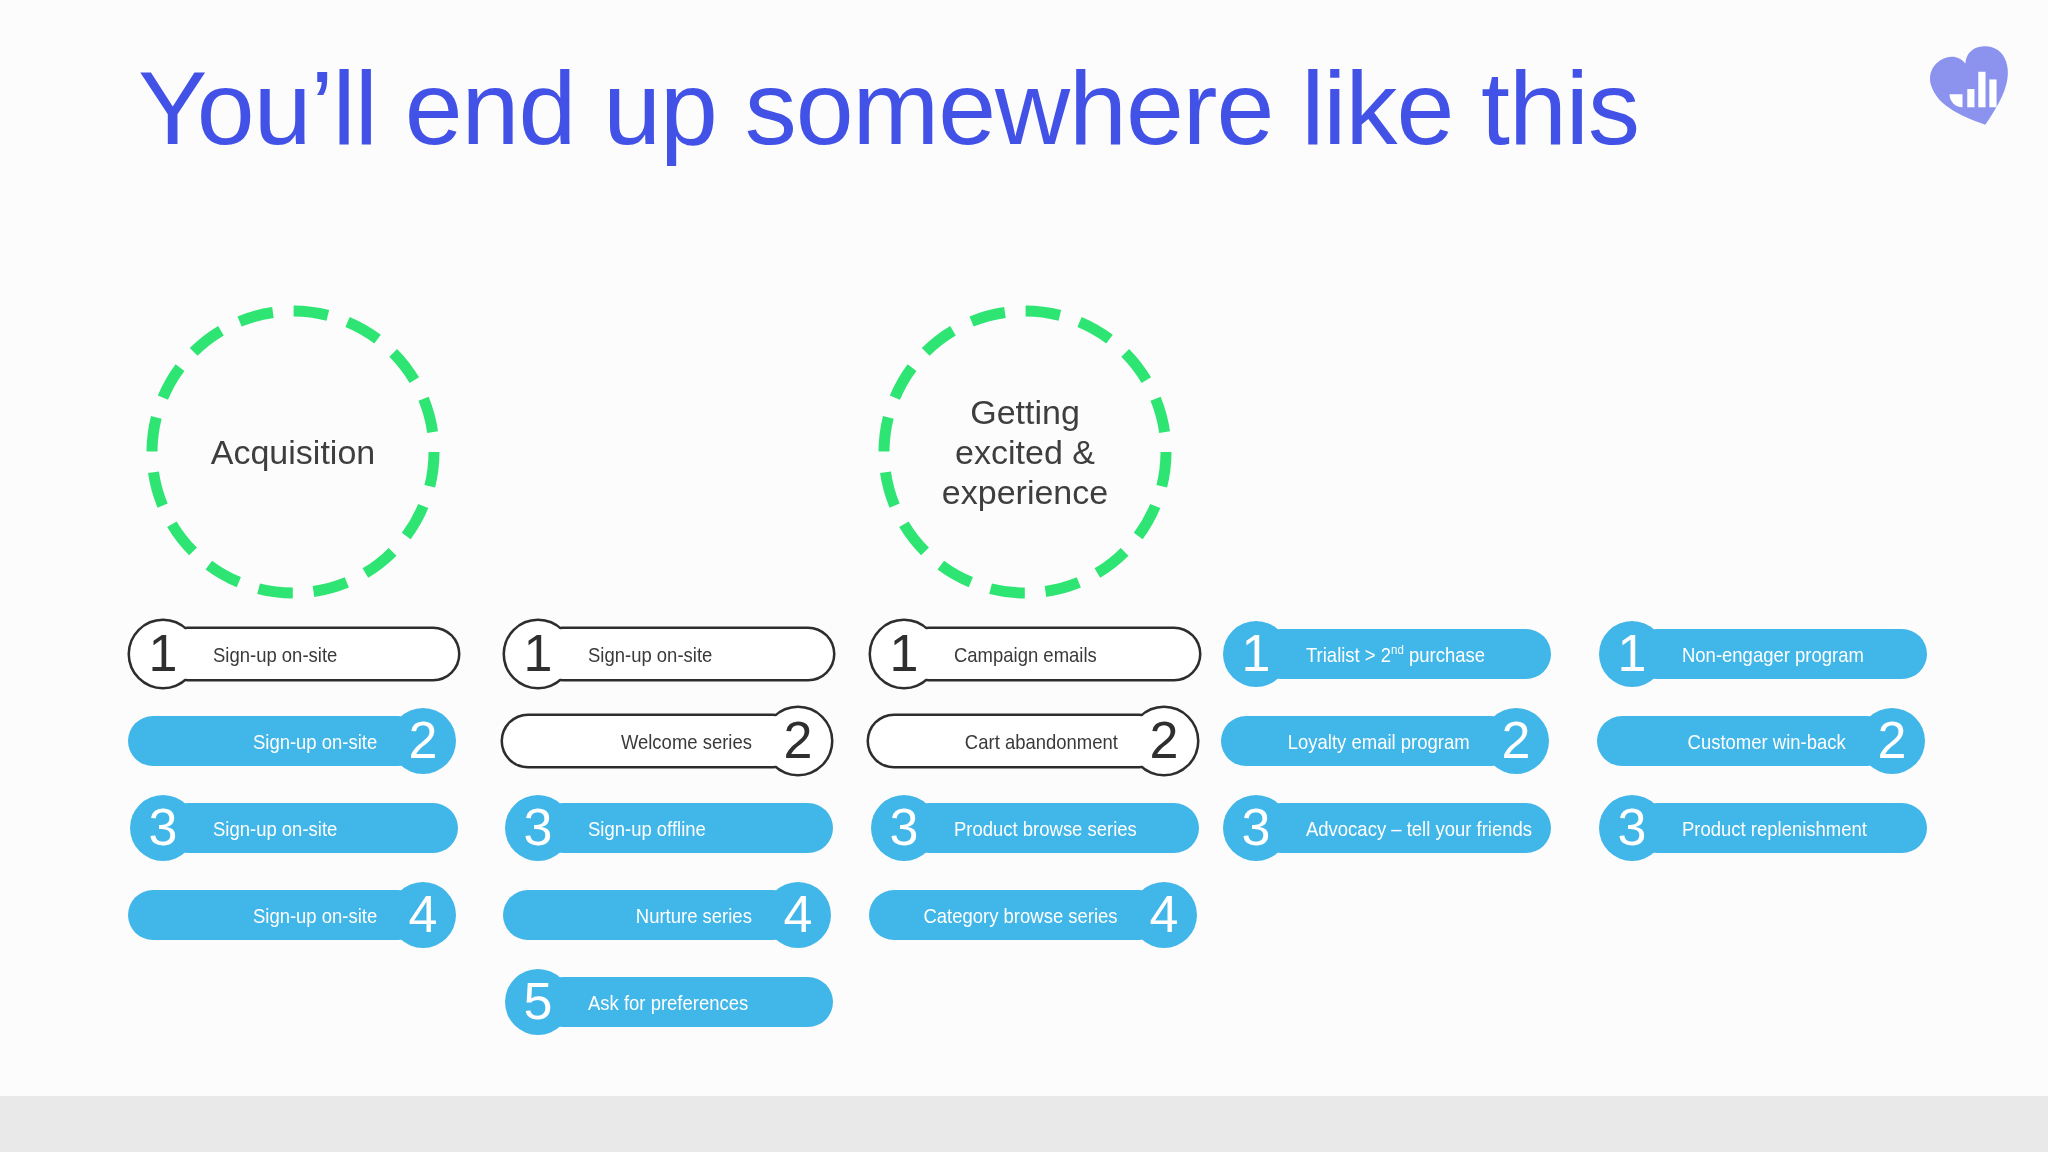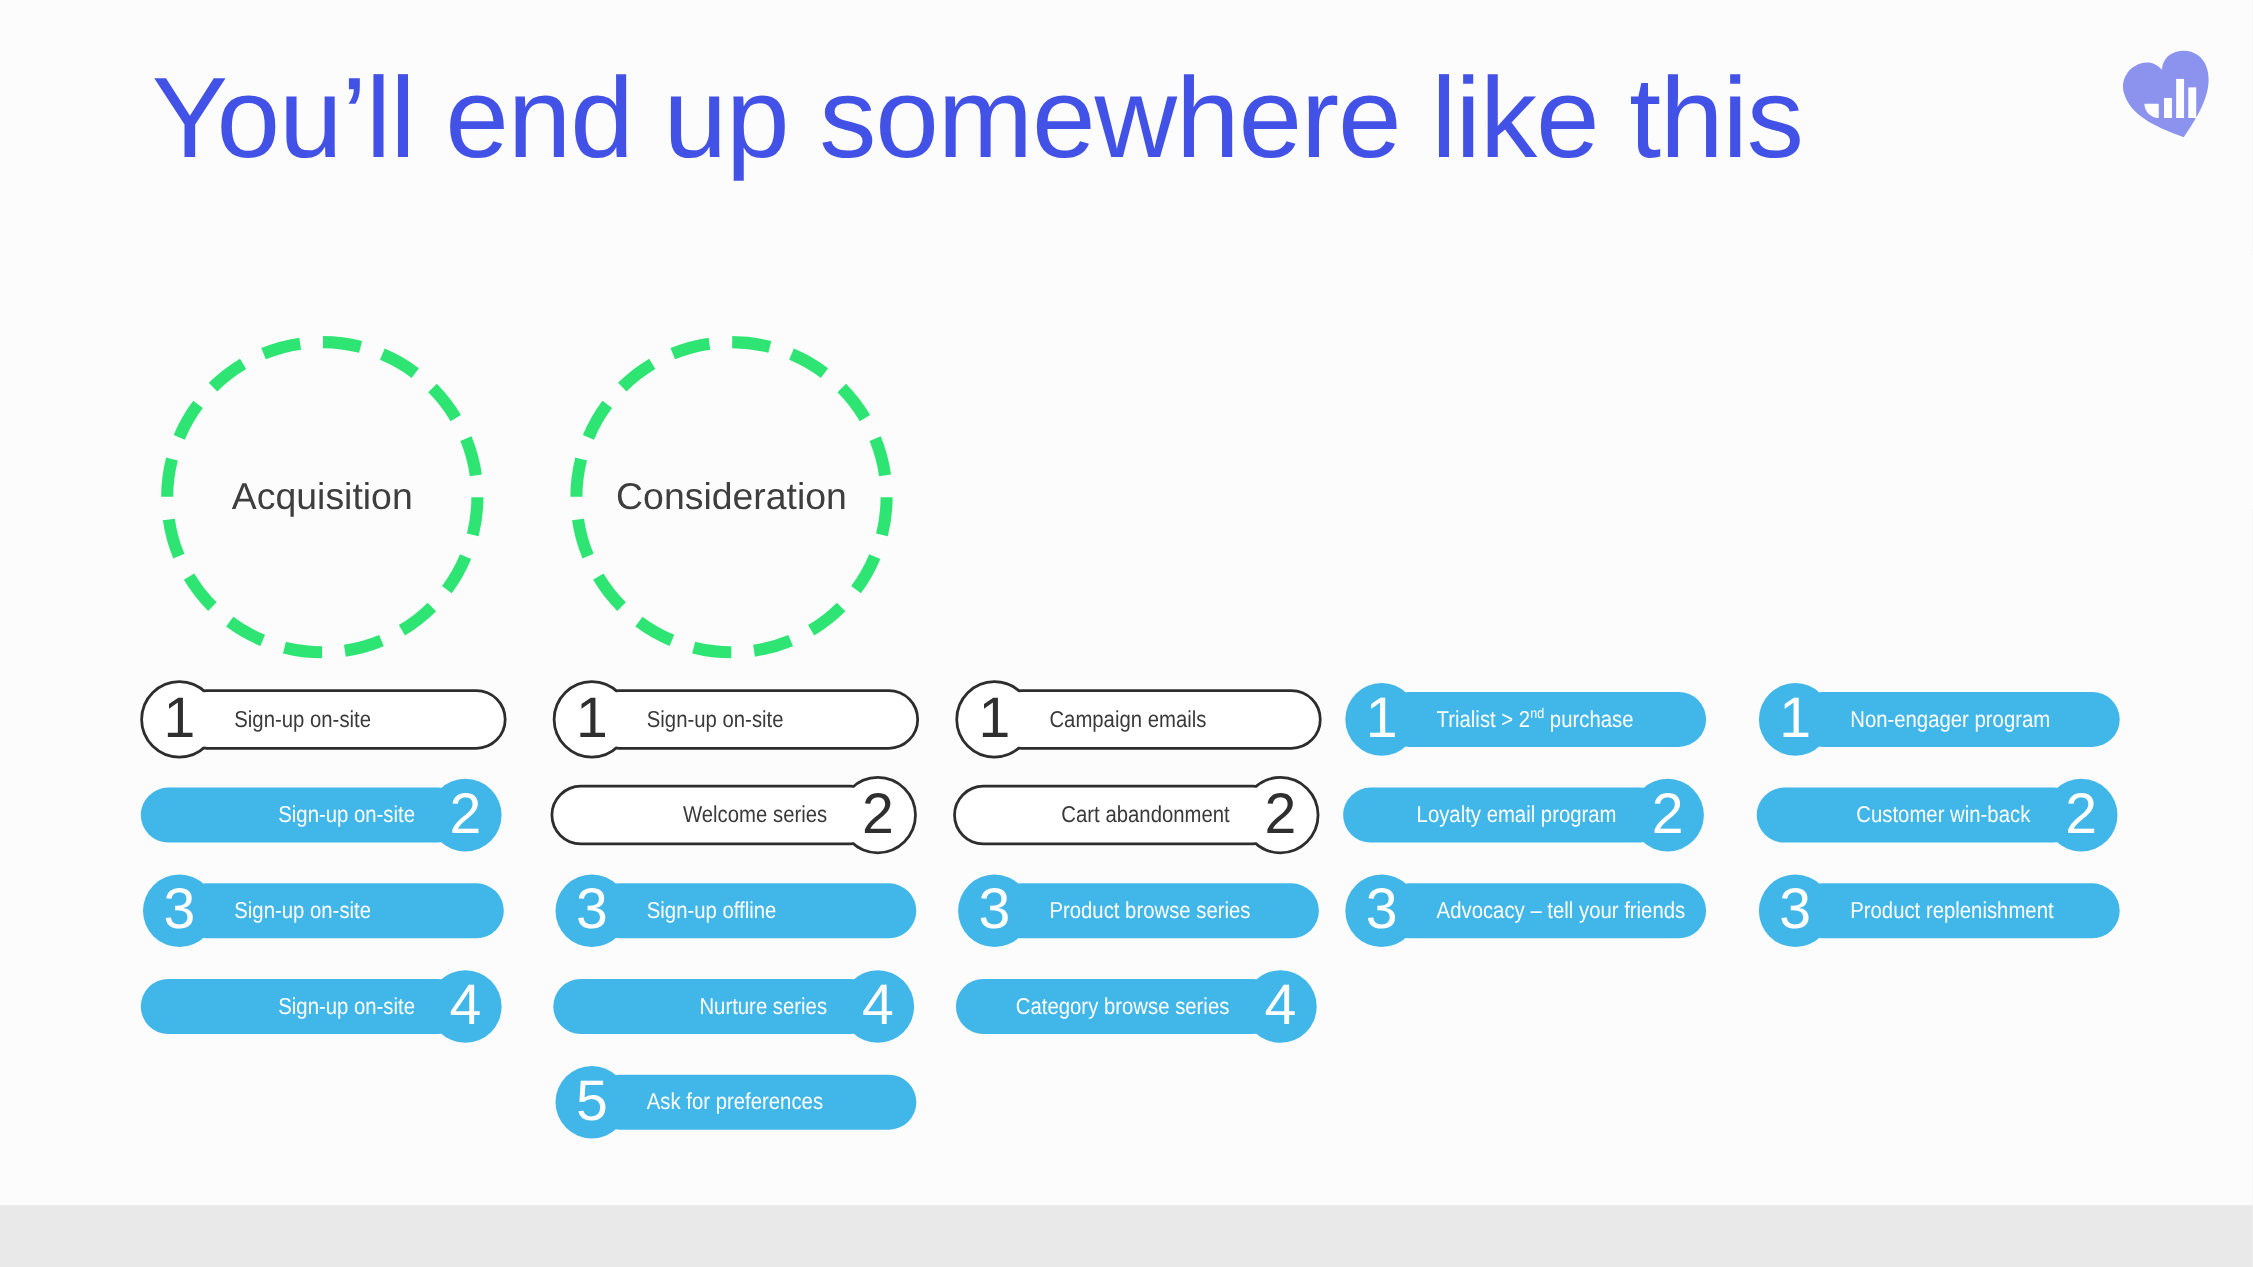--- a/index.html
+++ b/index.html
@@ -73,25 +73,27 @@
     <rect x="54.5" y="31" width="7.5" height="37" fill="#ffffff"></rect>
     <rect x="66" y="39" width="7.5" height="29" fill="#ffffff"></rect>
   </svg>
 
   <div class="stage" style="left:138px">
     <svg viewBox="0 0 310 310" aria-hidden="true">
       <circle cx="155" cy="155" r="141" fill="none" stroke="#2ee573" stroke-width="11" stroke-dasharray="34.6 20.8"></circle>
     </svg>
     <div class="stage-label">Acquisition</div>
   </div>
-  <div class="stage" style="left:510px">
+  <div class="stage" style="left:870px">
     <svg viewBox="0 0 310 310" aria-hidden="true">
       <circle cx="155" cy="155" r="141" fill="none" stroke="#2ee573" stroke-width="11" stroke-dasharray="34.6 20.8"></circle>
     </svg>
-    <div class="stage-label">Consideration</div>
+    <div class="stage-label">Getting
+excited &amp;
+experience</div>
   </div>
 
   <div class="col" style="left:123px">
     <div class="pill outline nl">
       <svg viewBox="0 0 340 80" aria-hidden="true">
         <g class="stroke-pass">
             <circle cx="40" cy="40" r="33"></circle>
             <rect x="40" y="15" width="295" height="50" rx="25"></rect>
           </g>
         <g class="fill-pass">

